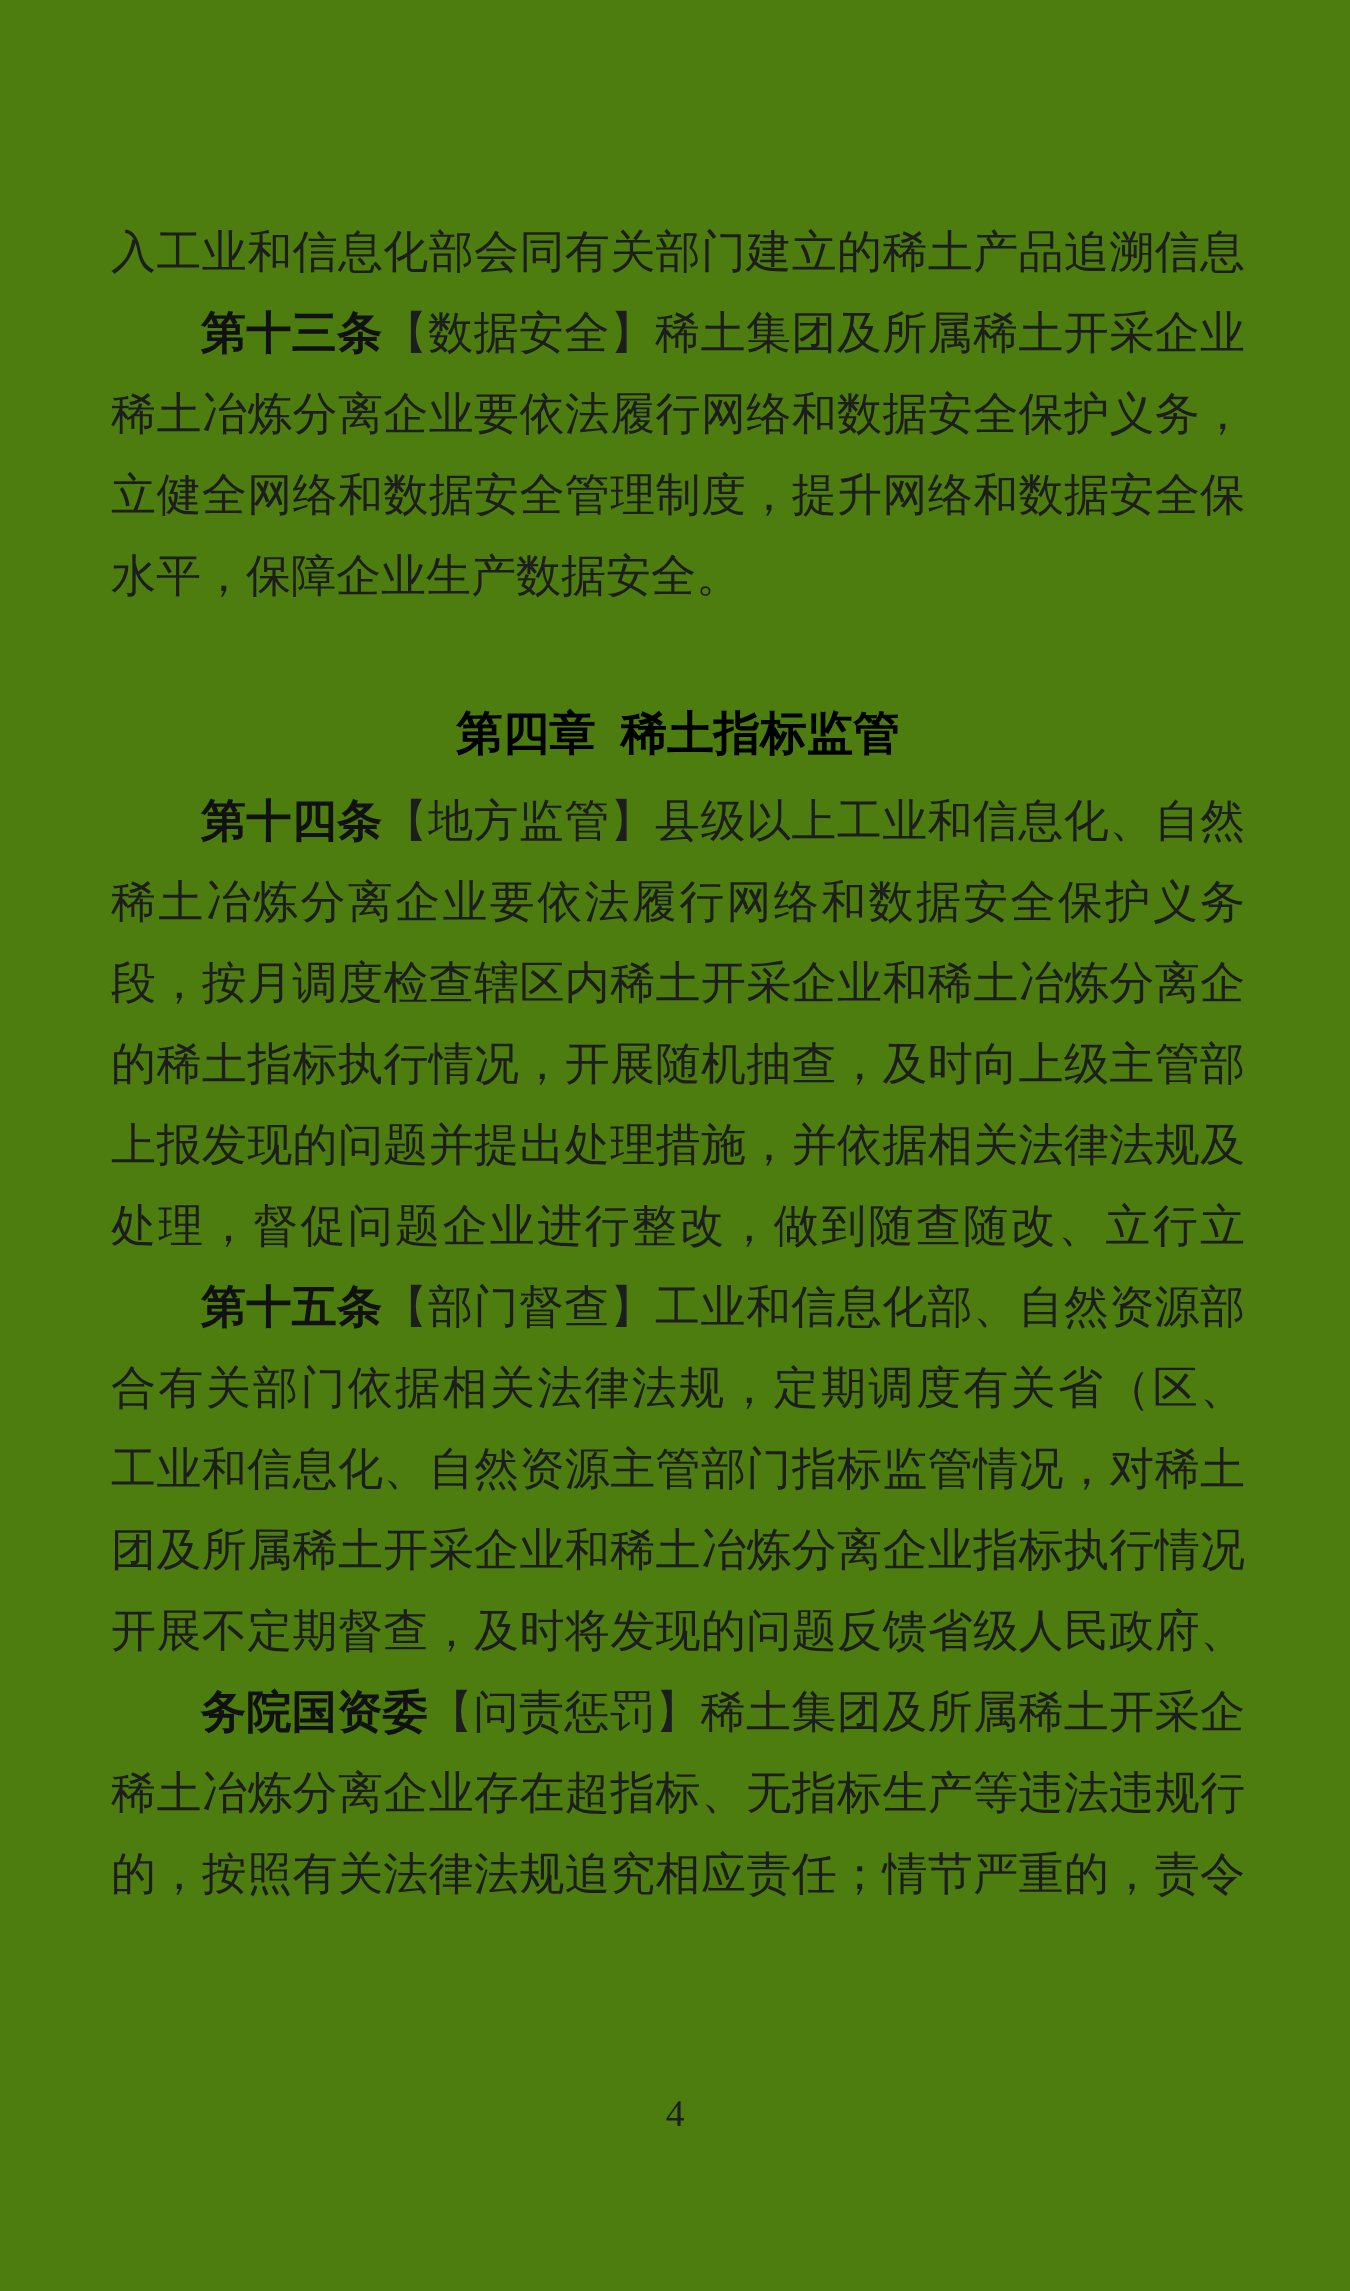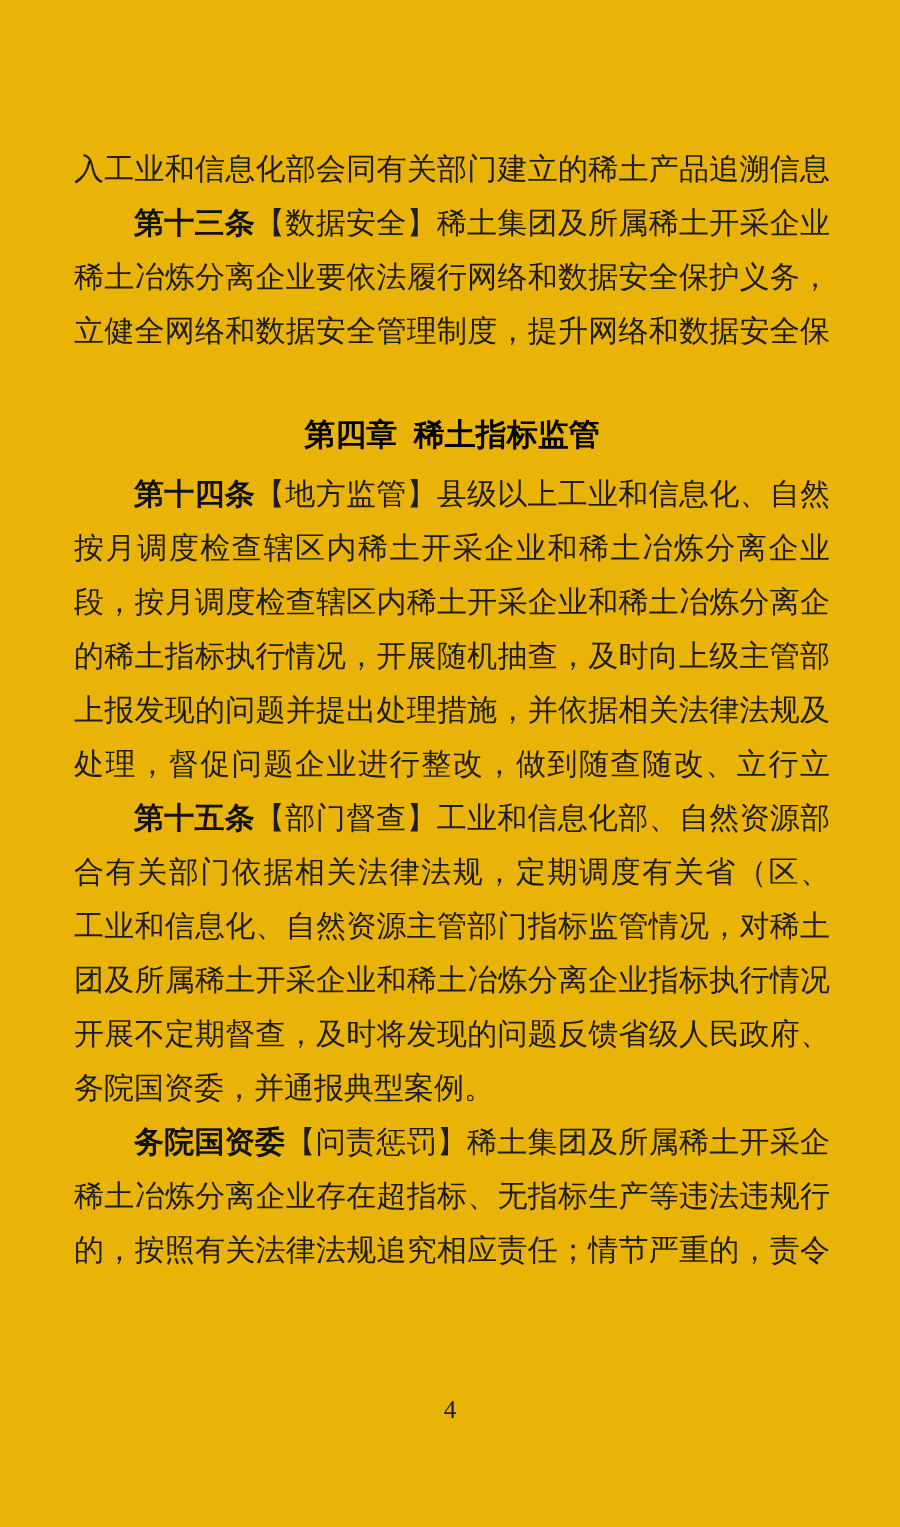--- a/index.html
+++ b/index.html
@@ -61,37 +61,37 @@
     text-align: center;
     font-size: 25px;
     line-height: 28px;
     color: #1d1d1d;
     font-family: "Liberation Serif", serif;
   }
 </style>
 </head>
 <body>
 
-<div class="page" style="background: #eab308; color: rgb(29, 29, 29);">
+<div class="page" style="background: #4d7c0f; color: rgb(29, 29, 29);">
   <div class="text-block" id="text-block">
       <div class="line fill"><span>入工业和信息化部会同有关部门建立的稀土产品追溯信息</span></div>
       <div class="line fill indent"><span class="bold">第十三条</span><span>【数据安全】稀土集团及所属稀土开采企业和</span></div>
       <div class="line fill"><span>稀土冶炼分离企业要依法履行网络和数据安全保护义务，建</span></div>
       <div class="line fill"><span>立健全网络和数据安全管理制度，提升网络和数据安全保护</span></div>
+      <div class="line end"><span>水平，保障企业生产数据安全。</span></div>
       <div class="line chapter"><span>第四章 稀土指标监管</span></div>
       <div class="line fill indent"><span class="bold">第十四条</span><span>【地方监管】县级以上工业和信息化、自然资</span></div>
-      <div class="line fill"><span>按月调度检查辖区内稀土开采企业和稀土冶炼分离企业</span></div>
+      <div class="line fill"><span>稀土冶炼分离企业要依法履行网络和数据安全保护义务</span></div>
       <div class="line fill"><span>段，按月调度检查辖区内稀土开采企业和稀土冶炼分离企业</span></div>
       <div class="line fill"><span>的稀土指标执行情况，开展随机抽查，及时向上级主管部门</span></div>
       <div class="line fill"><span>上报发现的问题并提出处理措施，并依据相关法律法规及时</span></div>
       <div class="line fill"><span>处理，督促问题企业进行整改，做到随查随改、立行立改。</span></div>
       <div class="line fill indent"><span class="bold">第十五条</span><span>【部门督查】工业和信息化部、自然资源部联</span></div>
       <div class="line fill"><span>合有关部门依据相关法律法规，定期调度有关省（区、市）</span></div>
       <div class="line fill"><span>工业和信息化、自然资源主管部门指标监管情况，对稀土集</span></div>
       <div class="line fill"><span>团及所属稀土开采企业和稀土冶炼分离企业指标执行情况</span></div>
       <div class="line fill"><span>开展不定期督查，及时将发现的问题反馈省级人民政府、国</span></div>
-      <div class="line end"><span>务院国资委，并通报典型案例。</span></div>
       <div class="line fill indent"><span class="bold">务院国资委</span><span>【问责惩罚】稀土集团及所属稀土开采企业和</span></div>
       <div class="line fill"><span>稀土冶炼分离企业存在超指标、无指标生产等违法违规行为</span></div>
       <div class="line fill"><span>的，按照有关法律法规追究相应责任；情节严重的，责令停</span></div>
     </div>
   <div class="page-number">4</div>
 </div>
 
 </body></html>

